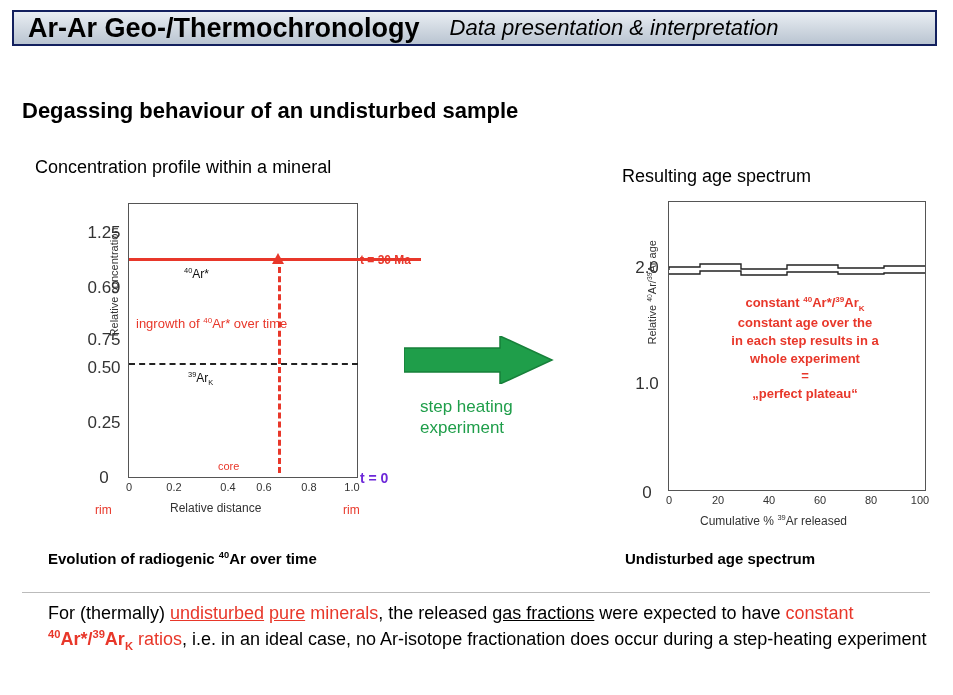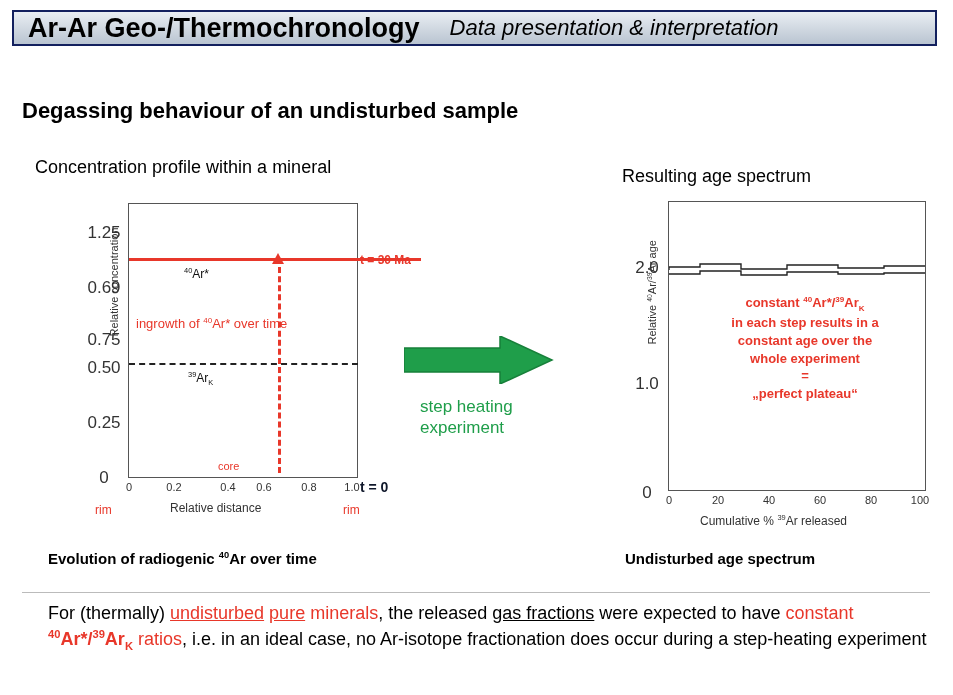--- a/index.html
+++ b/index.html
@@ -168,23 +168,22 @@
     font-weight: bold;
     color: #e8372a;
     white-space: nowrap;
   }
   .lbl-t0 {
     position: absolute;
     left: 300px;
     top: 272px;
     font-size: 14px;
     font-weight: bold;
-    color: #0f172a;
+    color: #6d28d9;
     white-space: nowrap;
-    margin-top: 9px;
   }
   .lbl-core {
     position: absolute;
     left: 158px;
     top: 262px;
     font-size: 11px;
     color: #e8372a;
   }
   .lbl-rim-left {
     position: absolute;
@@ -431,22 +430,22 @@
     <svg width="256" height="14" viewBox="0 0 256 14" aria-hidden="true">
       <polyline points="0,8 0,5 31,5 31,2 72,2 72,7 118,7 118,3 169,3 169,6 215,6 215,4 256,4" fill="none" stroke="#222" stroke-width="1.4"></polyline>
       <polyline points="0,12 31,12 31,9 72,9 72,13 118,13 118,10 169,10 169,12 215,12 215,11 256,11" fill="none" stroke="#222" stroke-width="1.4"></polyline>
     </svg>
   </div>
 
   <div class="plateau-txt">
     <div>
       <span>constant </span><sup>40</sup><span>Ar*/</span><sup>39</sup><span>Ar</span><sub>K</sub>
     </div>
+    <div>constant age over the</div>
     <div>in each step results in a</div>
-    <div>constant age over the</div>
     <div>whole experiment</div>
     <div>=</div>
     <div>„perfect plateau“</div>
   </div>
 </div>
 
 <div class="fig-cap-left">
   <span>Evolution of radiogenic </span><sup>40</sup><span>Ar over time</span>
 </div>
 <div class="fig-cap-right">Undisturbed age spectrum</div>

